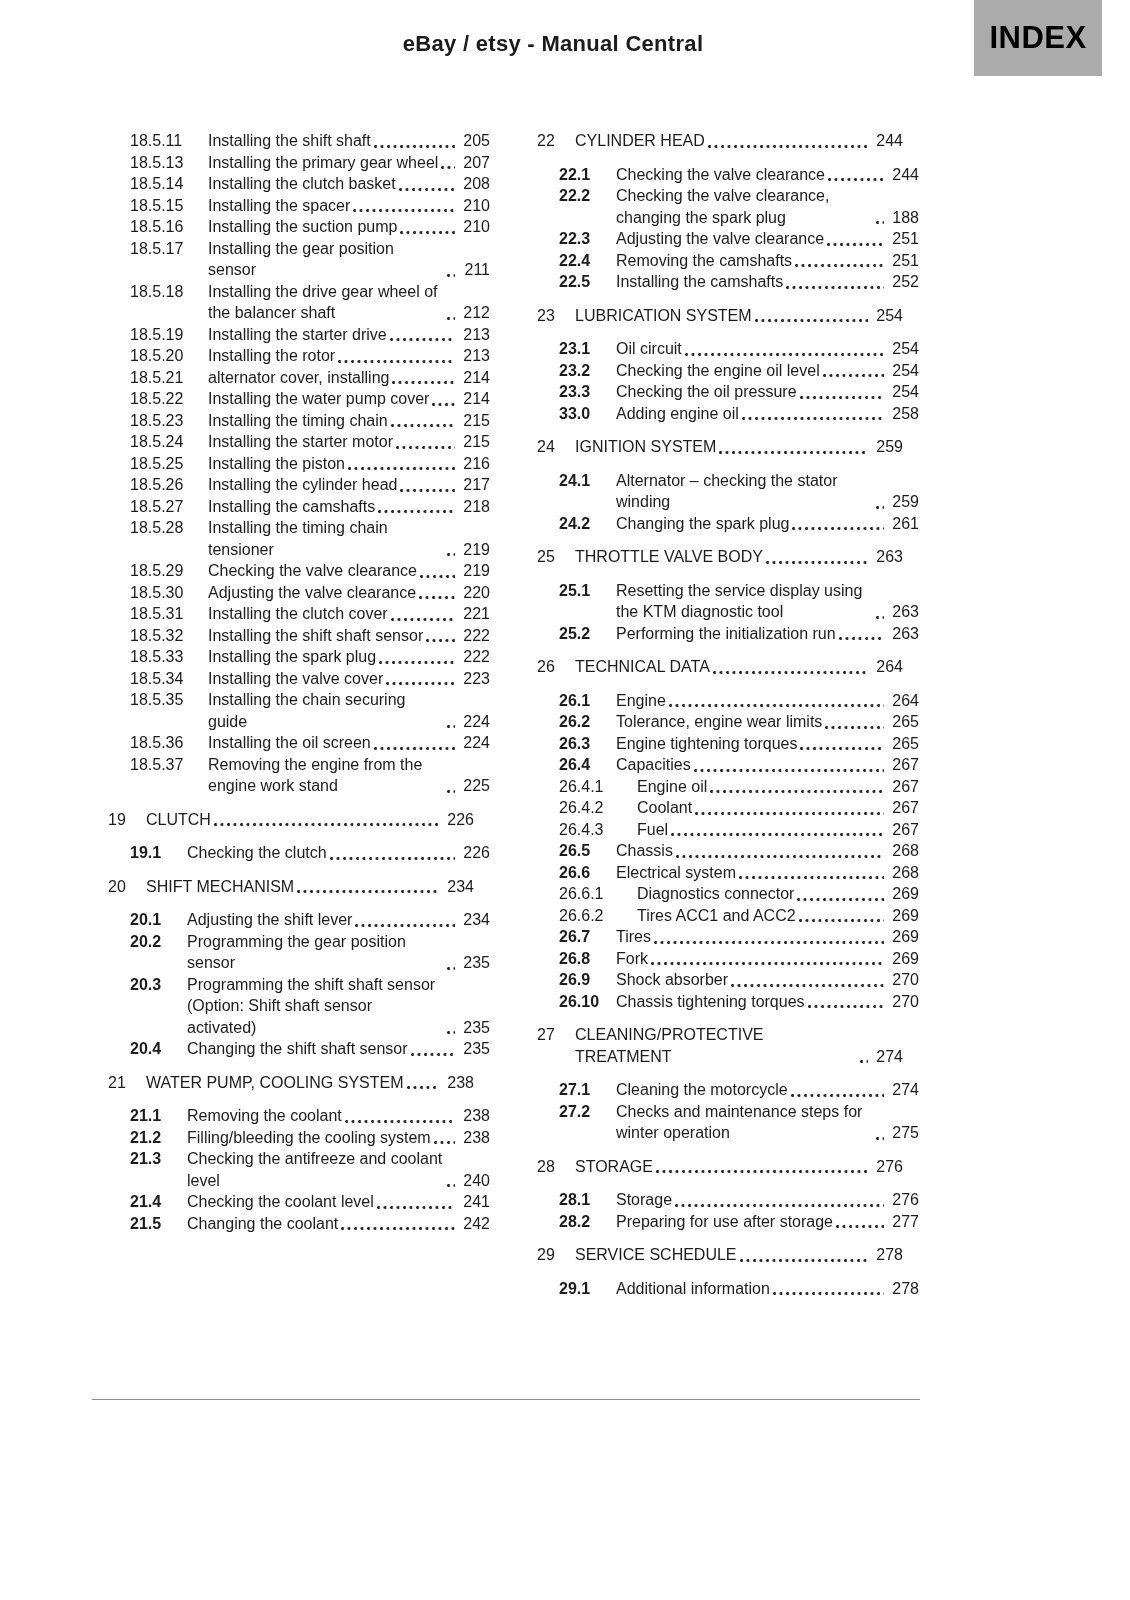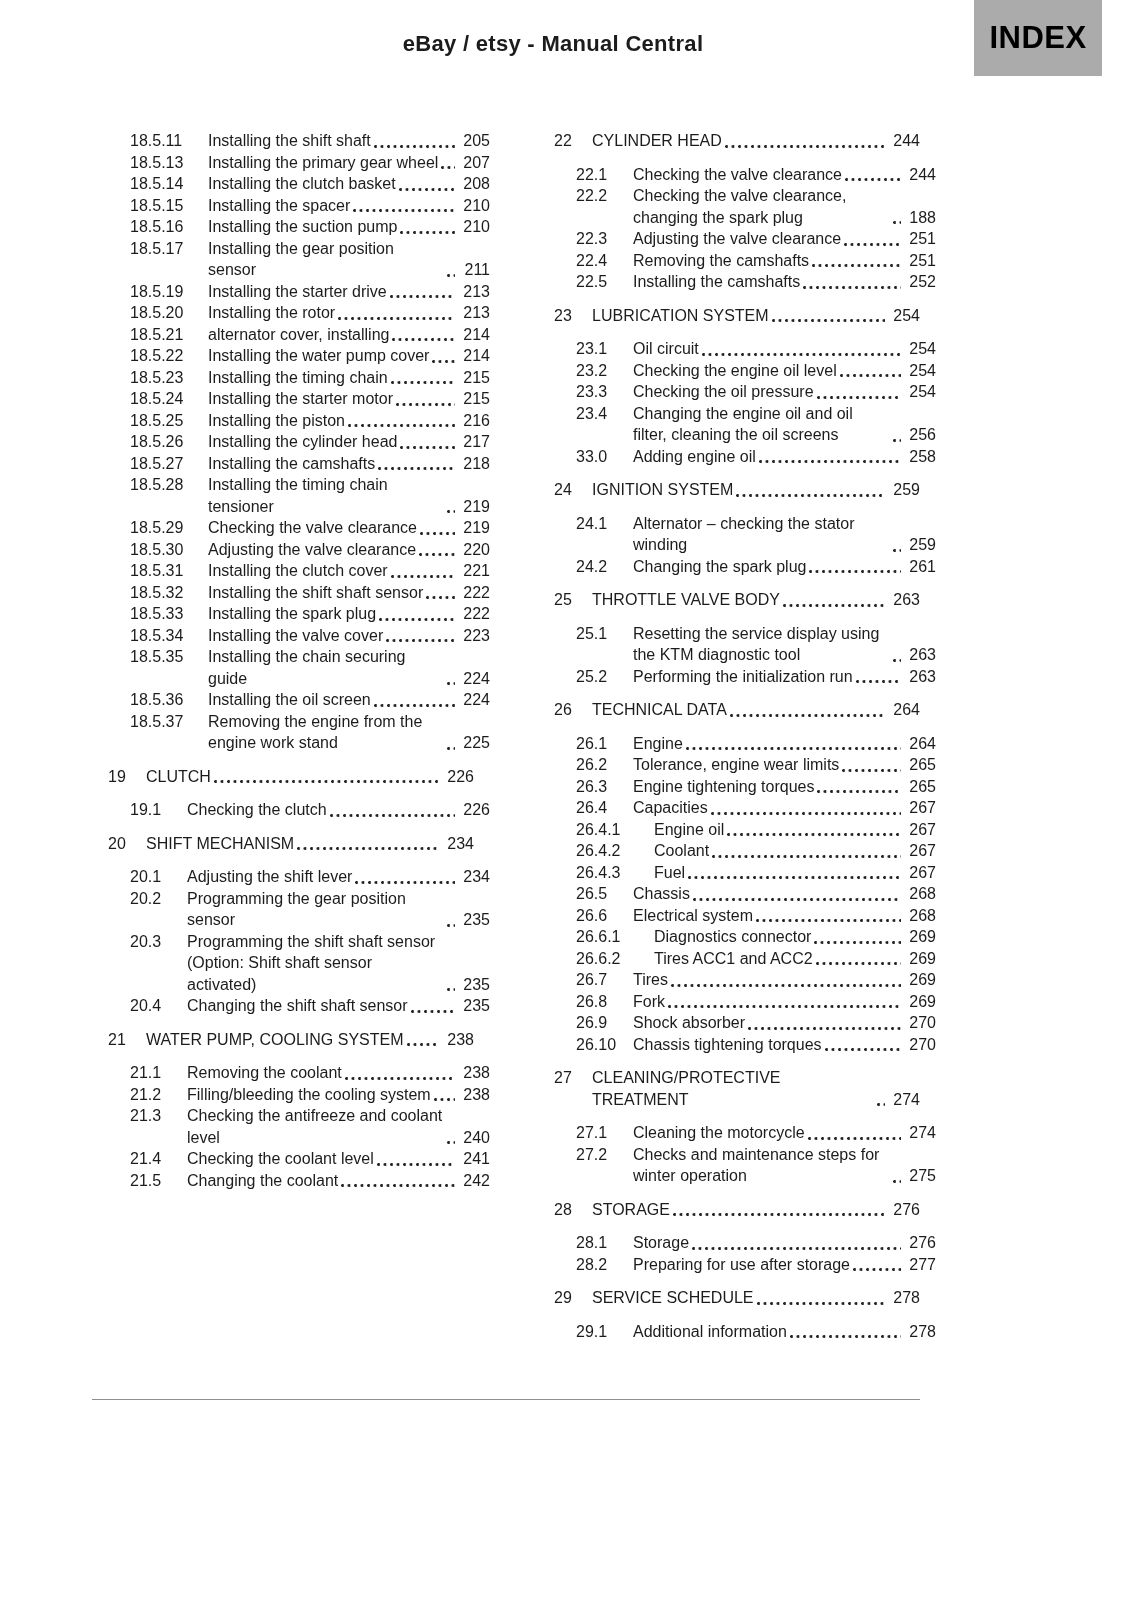--- a/index.html
+++ b/index.html
@@ -42,21 +42,21 @@
     font-weight: bold;
     color: #000000;
     letter-spacing: 0.5px;
   }
   .content {
     position: absolute;
     top: 130px;
     left: 92px;
     width: 828px;
     display: flex;
-    gap: 48px;
+    gap: 31px;
   }
   .column {
     width: 398px;
     flex: 0 0 398px;
   }
   .entry {
     display: flex;
     align-items: flex-start;
     font-size: 16px;
     line-height: 21.5px;
@@ -88,21 +88,21 @@
   }
   .entry .page-num {
     flex: 0 0 32px;
     text-align: right;
     align-self: flex-end;
   }
   .lvl-chapter { margin: 12px 16px; }
   .column .entry:first-child { margin-top: 0; }
   .lvl-chapter .num { width: 38px; }
   .lvl-s2 { padding-left: 38px; }
-  .lvl-s2 .num { width: 57px; }
+  .lvl-s2 .num { width: 57px; font-weight: bold; }
   .lvl-s3 { padding-left: 38px; }
   .lvl-s3 .num { width: 78px; }
   .footer-rule {
     position: absolute;
     top: 1399px;
     left: 92px;
     width: 828px;
     height: 1px;
     background: #8f8f8f;
   }
@@ -169,20 +169,26 @@
           <span class="leader"></span>
           <span class="page-num">210</span>
         </div>
         <div class="entry lvl-s3">
           <span class="num">18.5.17</span>
           <span class="title">Installing the gear position sensor</span>
           <span class="leader"></span>
           <span class="page-num">211</span>
         </div>
         <div class="entry lvl-s3">
+          <span class="num">18.5.18</span>
+          <span class="title">Installing the drive gear wheel of the balancer shaft</span>
+          <span class="leader"></span>
+          <span class="page-num">212</span>
+        </div>
+        <div class="entry lvl-s3">
           <span class="num">18.5.19</span>
           <span class="title">Installing the starter drive</span>
           <span class="leader"></span>
           <span class="page-num">213</span>
         </div>
         <div class="entry lvl-s3">
           <span class="num">18.5.20</span>
           <span class="title">Installing the rotor</span>
           <span class="leader"></span>
           <span class="page-num">213</span>
@@ -423,26 +429,20 @@
           <span class="leader"></span>
           <span class="page-num">254</span>
         </div>
         <div class="entry lvl-s2">
           <span class="num">23.3</span>
           <span class="title">Checking the oil pressure</span>
           <span class="leader"></span>
           <span class="page-num">254</span>
         </div>
         <div class="entry lvl-s2">
-          <span class="num">23.4</span>
-          <span class="title">Changing the engine oil and oil filter, cleaning the oil screens</span>
-          <span class="leader"></span>
-          <span class="page-num">256</span>
-        </div>
-        <div class="entry lvl-s2">
           <span class="num">33.0</span>
           <span class="title">Adding engine oil</span>
           <span class="leader"></span>
           <span class="page-num">258</span>
         </div>
         <div class="entry lvl-chapter">
           <span class="num">24</span>
           <span class="title">IGNITION SYSTEM</span>
           <span class="leader"></span>
           <span class="page-num">259</span>

